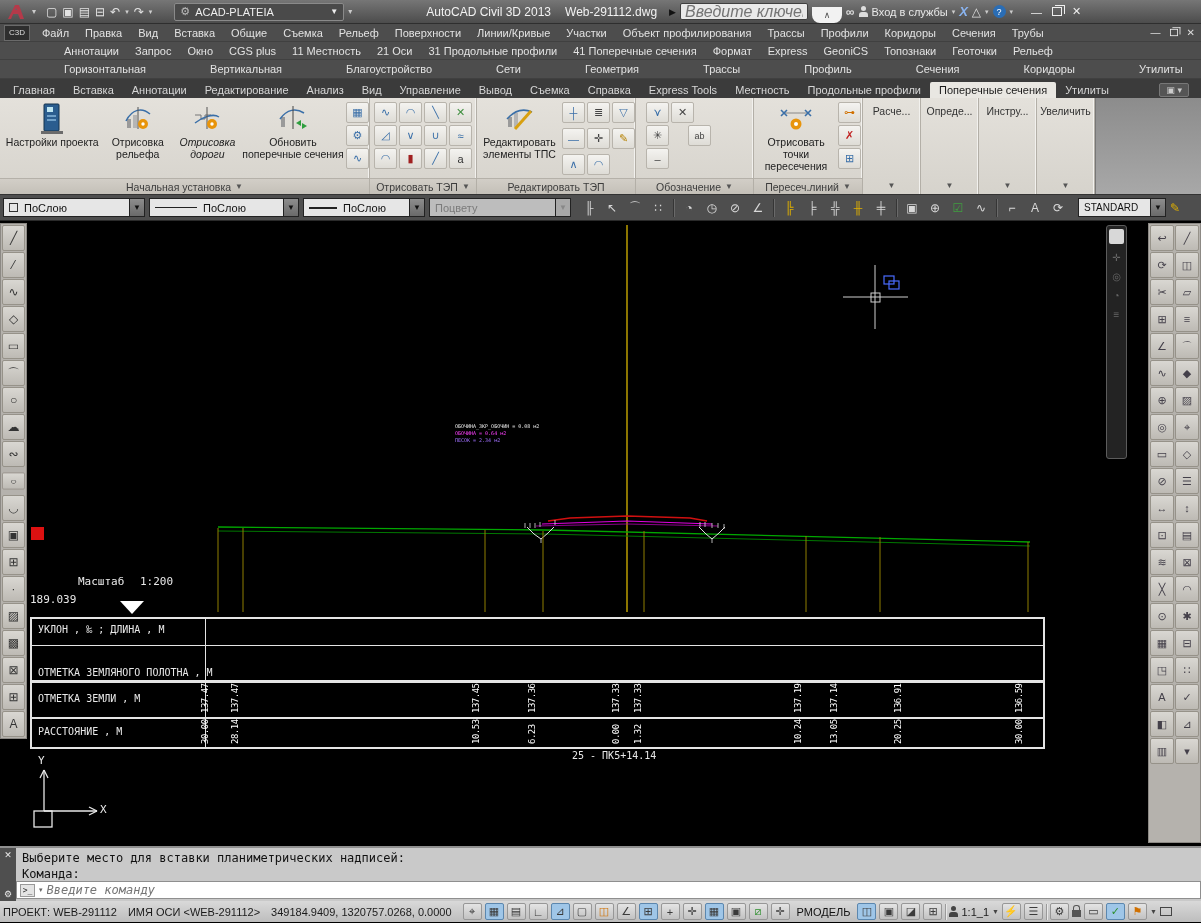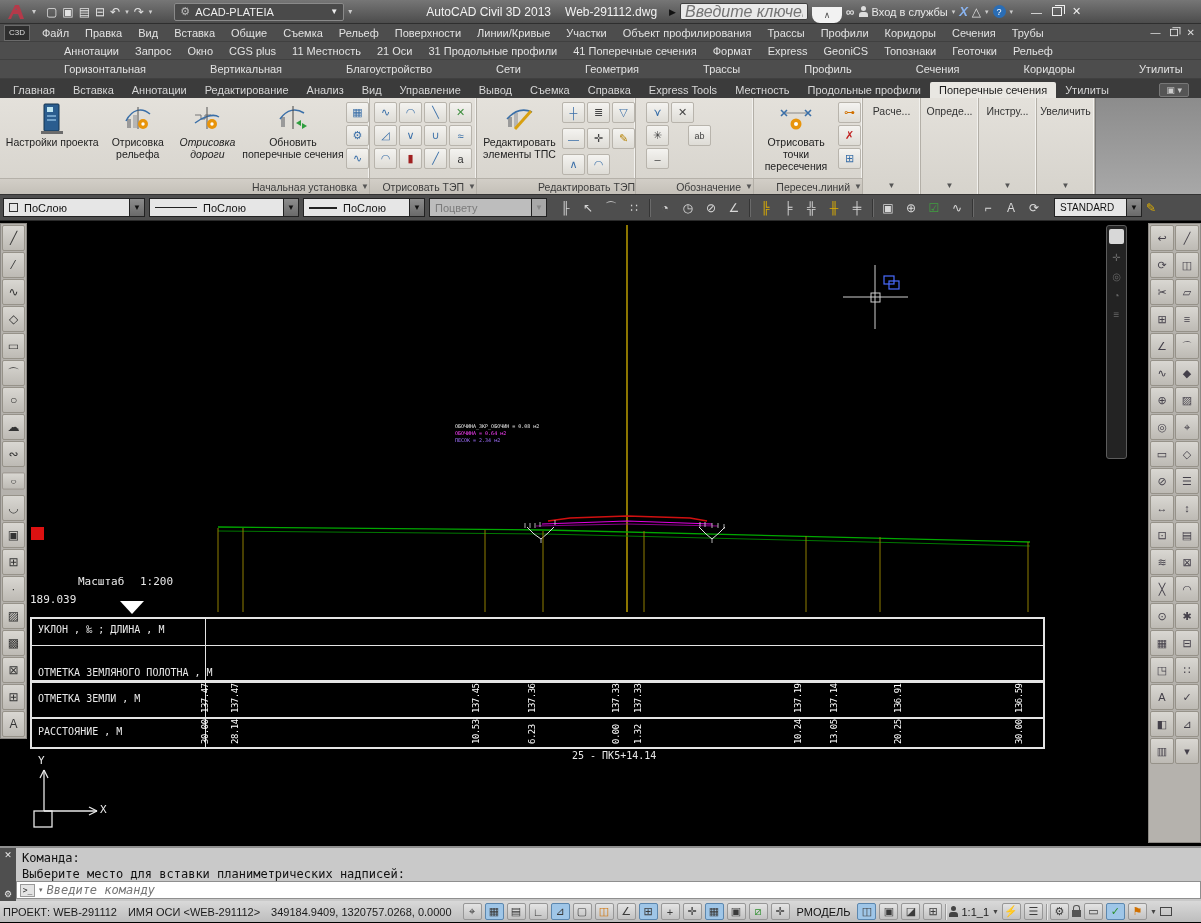--- a/index.html
+++ b/index.html
@@ -50,21 +50,21 @@
   .tabbar .tab { padding:2px 9px; white-space:nowrap; cursor:default; }
   .tabbar .tab.active { background:#e9e7e2; color:#1a1a1a; border-radius:2px 2px 0 0; }
   .ribbon-opt { margin-left:auto; margin-right:12px; color:#ccc; font-size:9px; background:#555;
     border:1px solid #777; border-radius:2px; padding:1px 6px; margin-bottom:1px; }
 
   
   .ribbon { height:96px; background:#dbd8d2; display:flex; }
   .panel { position:relative; height:96px; border-right:1px solid #b3afa7; box-shadow:inset -1px 0 #f2f1ee;
     background:linear-gradient(#e4e1db,#d6d3cc); padding-bottom:16px; }
   .plabel { position:absolute; left:0; right:0; bottom:0; height:16px; display:flex; align-items:center;
-    justify-content:flex-end; gap:4px; font-size:10.5px; color:#3c3c3c;
+    justify-content:center; gap:4px; font-size:10.5px; color:#3c3c3c;
     background:linear-gradient(#d2cec7,#c4c0b8); border-top:1px solid #b5b1a9; }
   .plabel .caret { font-size:8px; color:#555; }
   .bigbtn { display:flex; flex-direction:column; align-items:center; padding-top:3px; font-size:10.5px;
     color:#222; text-align:center; line-height:1.12; cursor:default; }
   .bigbtn .bicon { height:36px; display:flex; align-items:center; justify-content:center; }
   .sbtn { width:23px; height:21px; display:flex; align-items:center; justify-content:center; font-size:11px;
     color:#3a6fa8; background:linear-gradient(#f4f3f0,#dedcd6); border:1px solid #b8b4ac; border-radius:2px; cursor:default; }
   .scol { display:flex; flex-direction:column; gap:2px; justify-content:flex-start; padding-top:4px; }
   .sgrid { display:grid; gap:2px; padding-top:4px; }
   .panel-collapsed { width:58px; display:flex; flex-direction:column; align-items:center; font-size:10.5px; color:#333; }
@@ -446,21 +446,21 @@
     <span class="pdrop" style="width:150px;">
       <span class="ltline"></span>
       <span>ПоСлою</span>
       <span class="dbtn">▼</span>
     </span>
     <span class="pdrop" style="width:122px;">
       <span class="ltline" style="width:28px;height:2px;"></span>
       <span>ПоСлою</span>
       <span class="dbtn">▼</span>
     </span>
-    <span class="pdrop disabled" style="width:118px;">
+    <span class="pdrop disabled" style="width:142px;">
       <span>Поцвету</span>
       <span class="dbtn">▼</span>
     </span>
     <span class="dtool">
       <span class="di">╟</span>
       <span class="di">↖</span>
       <span class="di">⌒</span>
       <span class="di">∷</span>
       <span class="vsep"></span>
       <span class="di">◔</span>
@@ -649,22 +649,22 @@
         <span class="tbtn">▾</span>
     </div>
   </div>
 
   <div class="cmd">
     <div class="cmd-strip">
       <span>✕</span>
       <span>⚙</span>
     </div>
     <div class="cmd-hist">
+      <div>Выберите место для вставки планиметрических надписей:</div>
       <div>Команда:</div>
-      <div>Выберите место для вставки планиметрических надписей:</div>
     </div>
     <div class="cmd-input">
       <span class="prompt-box">&gt;_</span>
       <span class="dd">▾</span>
       <input placeholder="Введите команду" style="">
     </div>
   </div>
 
   <div class="statusbar">
     <span class="stx">ПРОЕКТ: WEB-291112</span>

